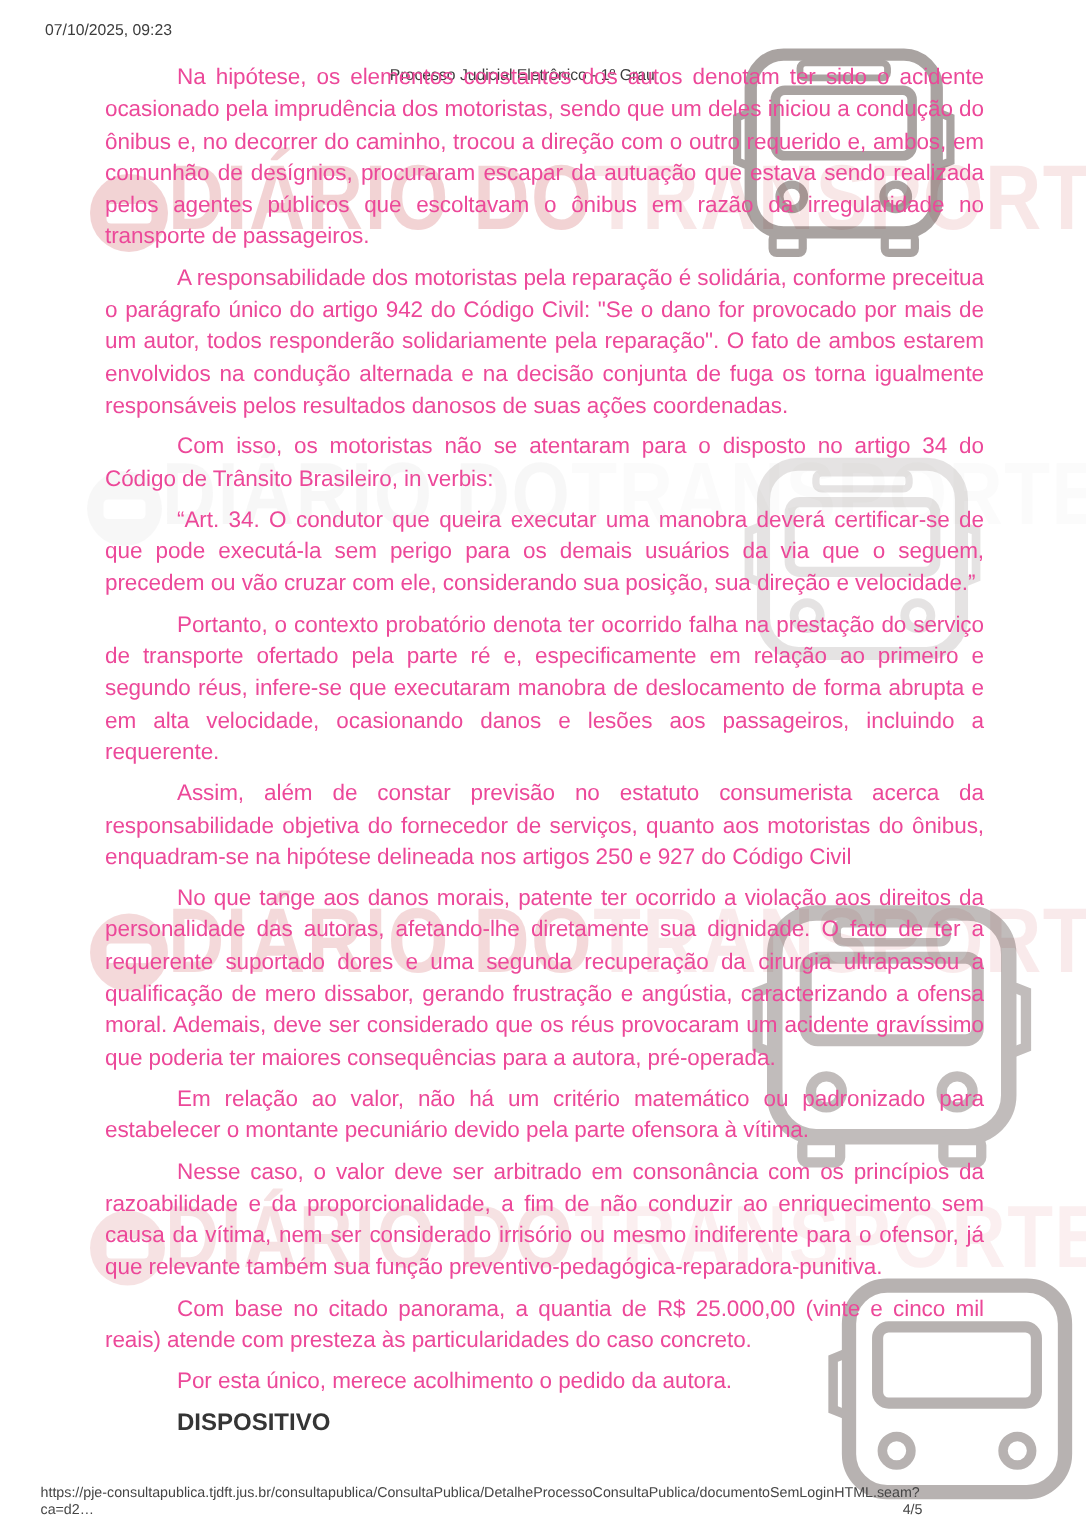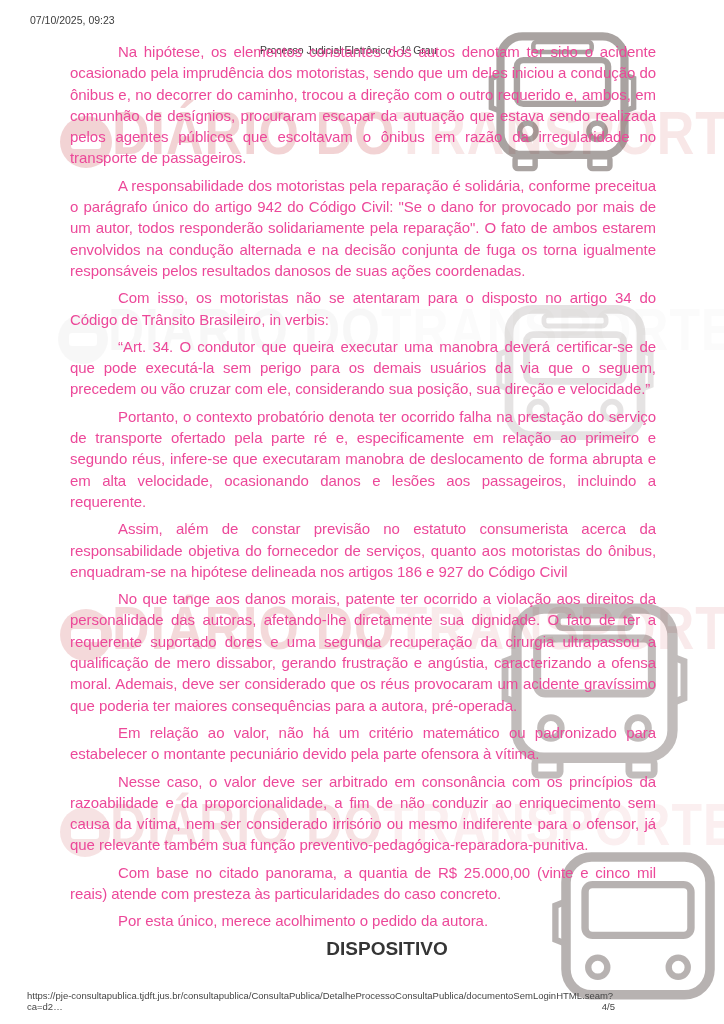--- a/index.html
+++ b/index.html
@@ -18,22 +18,22 @@
   .hdr-title { position:absolute; left:40px; width:610px; text-align:center; top:0;margin-top:30px; }
 
   
   .content { position:absolute; left:70px; top:41px; width:586px; z-index:2; }
   .content p {
     font-size:15px; line-height:21.3px; text-align:justify;
     text-indent:48px; margin:0 0 6px 0; color:#ec4899;
     letter-spacing:-0.05px;
   }
   .section-heading {
-    font-size:19px; line-height:21.3px; font-weight:bold;
-    text-indent:48px; margin-top:2px; color:#353535;text-align:center;
+    font-size:16px; line-height:21.3px; font-weight:bold;
+    text-indent:48px; margin-top:2px; color:#353535;
   }
 
   
   .ftr { position:absolute; bottom:12px; left:0; width:632px; height:13px;
          font-size:9.5px; color:#454545; z-index:2; }
   .ftr-url { position:absolute; left:27px; bottom:0; }
   .ftr-page { position:absolute; right:17px; bottom:0; }
 
   
   .wm { position:absolute; z-index:1; pointer-events:none; display:flex; align-items:flex-start; }
@@ -133,21 +133,21 @@
     <span class="hdr-date">07/10/2025, 09:23</span>
     <span class="hdr-title">· Processo Judicial Eletrônico - 1º Grau</span>
   </div>
 
   <div class="content">
     <p>Na hipótese, os elementos constantes dos autos denotam ter sido o acidente ocasionado pela imprudência dos motoristas, sendo que um deles iniciou a condução do ônibus e, no decorrer do caminho, trocou a direção com o outro requerido e, ambos, em comunhão de desígnios, procuraram escapar da autuação que estava sendo realizada pelos agentes públicos que escoltavam o ônibus em razão da irregularidade no transporte de passageiros.</p>
     <p>A responsabilidade dos motoristas pela reparação é solidária, conforme preceitua o parágrafo único do artigo 942 do Código Civil: "Se o dano for provocado por mais de um autor, todos responderão solidariamente pela reparação". O fato de ambos estarem envolvidos na condução alternada e na decisão conjunta de fuga os torna igualmente responsáveis pelos resultados danosos de suas ações coordenadas.</p>
     <p>Com isso, os motoristas não se atentaram para o disposto no artigo 34 do Código de Trânsito Brasileiro, in verbis:</p>
     <p>“Art. 34. O condutor que queira executar uma manobra deverá certificar-se de que pode executá-la sem perigo para os demais usuários da via que o seguem, precedem ou vão cruzar com ele, considerando sua posição, sua direção e velocidade.”</p>
     <p>Portanto, o contexto probatório denota ter ocorrido falha na prestação do serviço de transporte ofertado pela parte ré e, especificamente em relação ao primeiro e segundo réus, infere-se que executaram manobra de deslocamento de forma abrupta e em alta velocidade, ocasionando danos e lesões aos passageiros, incluindo a requerente.</p>
-    <p>Assim, além de constar previsão no estatuto consumerista acerca da responsabilidade objetiva do fornecedor de serviços, quanto aos motoristas do ônibus, enquadram-se na hipótese delineada nos artigos 186 e 927 do Código Civil</p>
+    <p>Assim, além de constar previsão no estatuto consumerista acerca da responsabilidade objetiva do fornecedor de serviços, quanto aos motoristas do ônibus, enquadram-se na hipótese delineada nos artigos 250 e 927 do Código Civil</p>
     <p>No que tange aos danos morais, patente ter ocorrido a violação aos direitos da personalidade das autoras, afetando-lhe diretamente sua dignidade. O fato de ter a requerente  suportado dores e uma segunda recuperação da cirurgia ultrapassou a qualificação de mero dissabor, gerando frustração e angústia, caracterizando a ofensa moral. Ademais, deve ser considerado que os réus provocaram  um acidente gravíssimo que poderia ter maiores consequências para a autora, pré-operada.</p>
     <p>Em relação ao valor, não há um critério matemático ou padronizado para estabelecer o montante pecuniário devido pela parte ofensora à vítima.</p>
     <p>Nesse caso, o valor deve ser arbitrado em consonância com os princípios da razoabilidade e da proporcionalidade, a fim de não conduzir ao enriquecimento sem causa da vítima, nem ser considerado irrisório ou mesmo indiferente para o ofensor, já que relevante também sua função preventivo-pedagógica-reparadora-punitiva.</p>
     <p>Com base no citado panorama, a quantia de R$ 25.000,00 (vinte e cinco mil reais) atende com presteza às particularidades do caso concreto.</p>
     <p>Por esta único, merece acolhimento o pedido da autora.</p>
     <div class="section-heading">DISPOSITIVO</div>
   </div>
 
   <div class="ftr">
     <span class="ftr-url">https://pje-consultapublica.tjdft.jus.br/consultapublica/ConsultaPublica/DetalheProcessoConsultaPublica/documentoSemLoginHTML.seam?ca=d2…</span>

